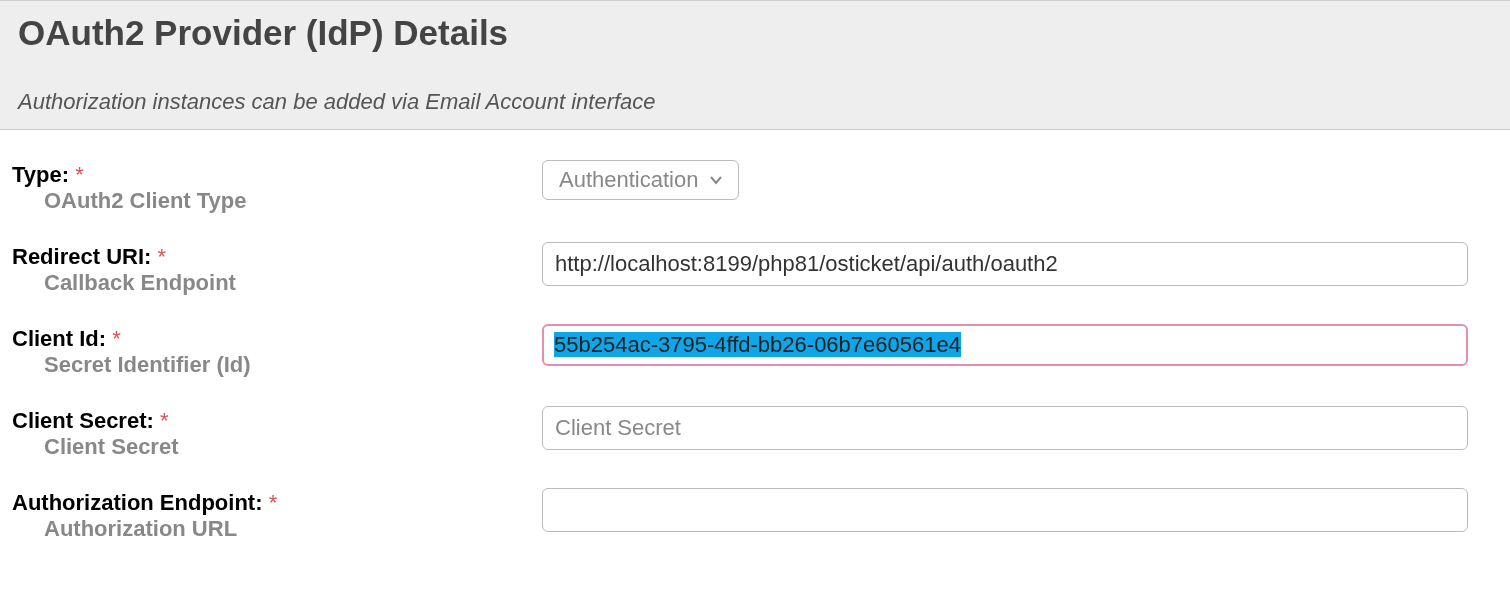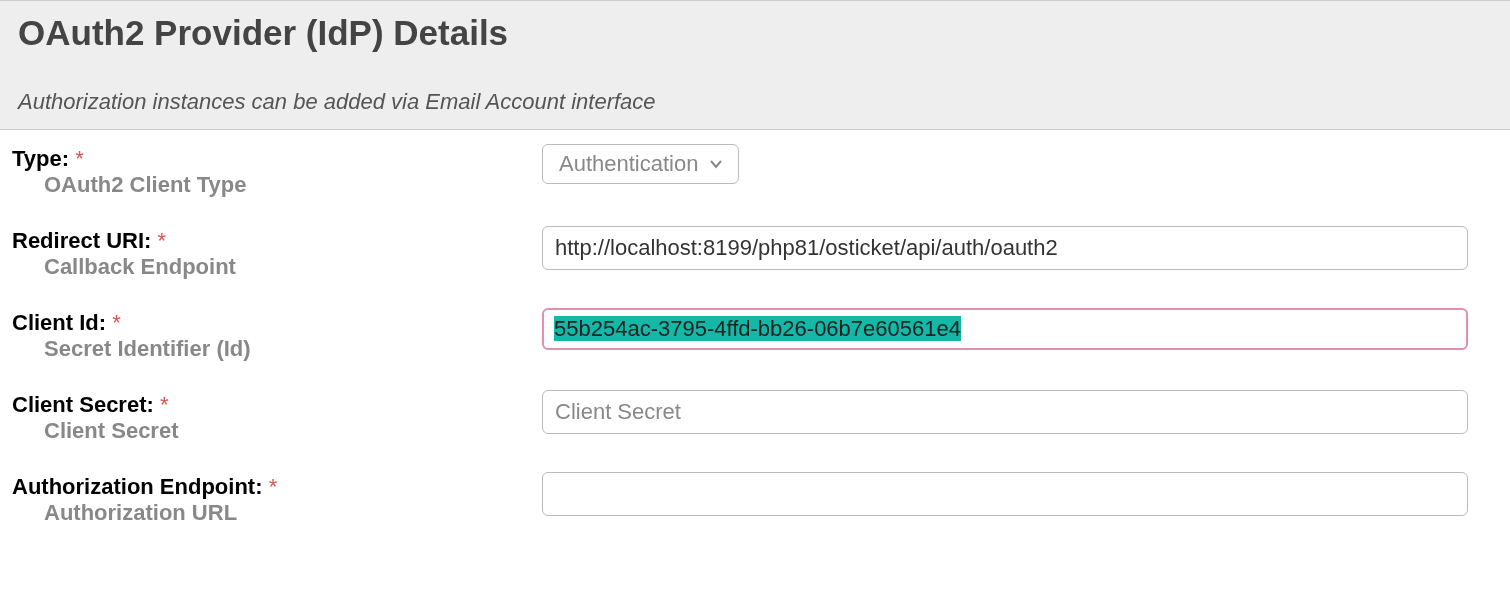--- a/index.html
+++ b/index.html
@@ -26,21 +26,21 @@
       color: #444;
       margin-bottom: 2px;
     }
     .header-subtitle {
       font-size: 22px;
       font-style: italic;
       color: #555;
       margin-top: 36px;
     }
     .form-section {
-      padding: 0 12px;
+      padding: 16px 12px;
     }
     .form-row {
       display: flex;
       align-items: flex-start;
       padding: 14px 0 14px 0;
     }
     .label-col {
       width: 530px;
       flex-shrink: 0;
       padding-top: 2px;
@@ -91,21 +91,21 @@
       outline: none;
     }
     .text-input::placeholder {
       color: #888;
     }
     .text-input.highlighted {
       border: 2px solid #e58fb0;
       background: #fff;
     }
     .highlighted-text {
-      background: #14b8a6;
+      background: #0ea5e9;
       color: #222;
     }
   </style>
 </head>
 <body>
 
 <div class="header-section">
   <div class="header-title">OAuth2 Provider (IdP) Details</div>
   <div class="header-subtitle">Authorization instances can be added via Email Account interface</div>
 </div>

